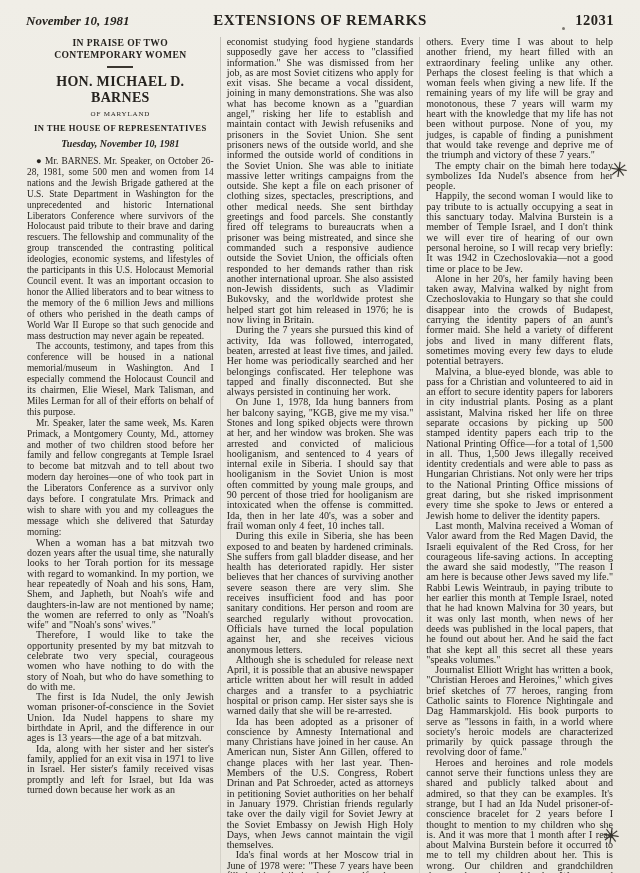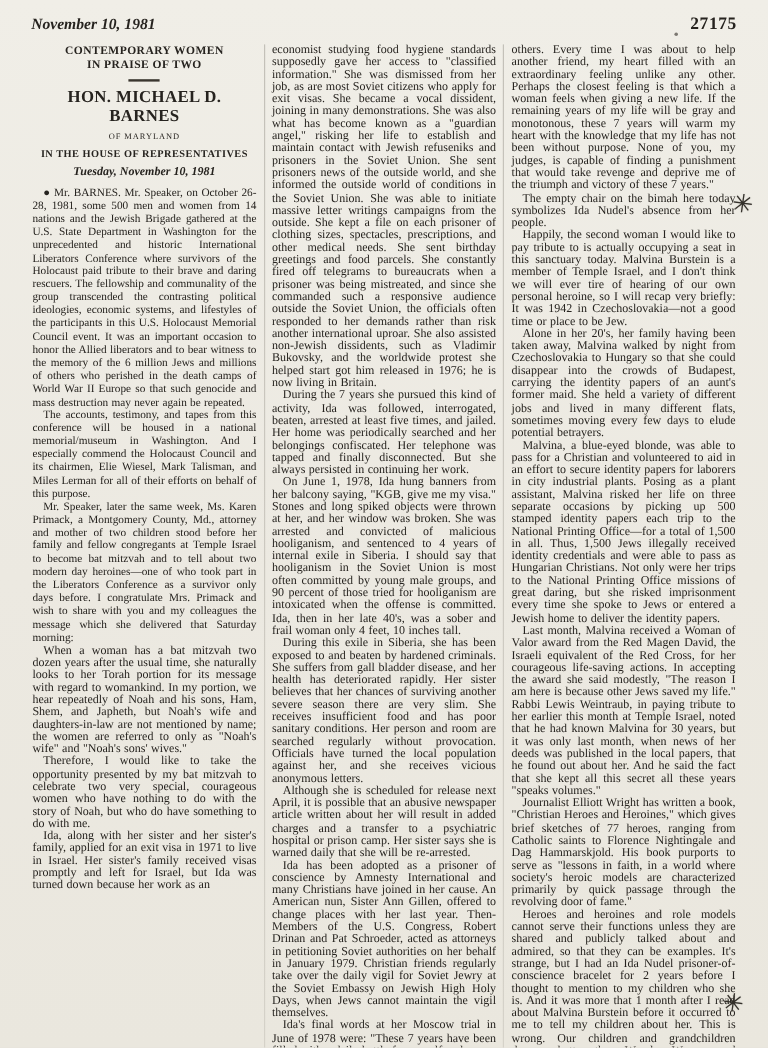--- a/index.html
+++ b/index.html
@@ -87,41 +87,43 @@
     background:#4a463f;right:75px;top:27px;opacity:.7;
   }
 </style>
 </head>
 <body>
 
 <div class="page">
 
   <div class="runhead">
     <div class="date">November 10, 1981</div>
-    <div class="pageno">27175</div>
+    <div class="title">EXTENSIONS OF REMARKS</div>
+    <div class="pageno">12031</div>
   </div>
 
   <div class="cols">
 
     <div class="col">
       <div class="arthead">
+        <div class="h1">IN PRAISE OF TWO</div>
         <div class="h1">CONTEMPORARY WOMEN</div>
-        <div class="h1">IN PRAISE OF TWO</div>
         <div class="shortrule"></div>
         <div class="author">HON. MICHAEL D. BARNES</div>
         <div class="state">OF MARYLAND</div>
         <div class="chamber">IN THE HOUSE OF REPRESENTATIVES</div>
         <div class="sitdate">Tuesday, November 10, 1981</div>
       </div>
       <div>
           <p class="para lead">● Mr. BARNES. Mr. Speaker, on October 26-28, 1981, some 500 men and women from 14 nations and the Jewish Brigade gathered at the U.S. State Department in Washington for the unprecedented and historic International Liberators Conference where survivors of the Holocaust paid tribute to their brave and daring rescuers. The fellowship and communality of the group transcended the contrasting political ideologies, economic systems, and lifestyles of the participants in this U.S. Holocaust Memorial Council event. It was an important occasion to honor the Allied liberators and to bear witness to the memory of the 6 million Jews and millions of others who perished in the death camps of World War II Europe so that such genocide and mass destruction may never again be repeated.</p>
           <p class="para lead">The accounts, testimony, and tapes from this conference will be housed in a national memorial/museum in Washington. And I especially commend the Holocaust Council and its chairmen, Elie Wiesel, Mark Talisman, and Miles Lerman for all of their efforts on behalf of this purpose.</p>
           <p class="para lead">Mr. Speaker, later the same week, Ms. Karen Primack, a Montgomery County, Md., attorney and mother of two children stood before her family and fellow congregants at Temple Israel to become bat mitzvah and to tell about two modern day heroines—one of who took part in the Liberators Conference as a survivor only days before. I congratulate Mrs. Primack and wish to share with you and my colleagues the message which she delivered that Saturday morning:</p>
           <p class="para quote">When a woman has a bat mitzvah two dozen years after the usual time, she naturally looks to her Torah portion for its message with regard to womankind. In my portion, we hear repeatedly of Noah and his sons, Ham, Shem, and Japheth, but Noah's wife and daughters-in-law are not mentioned by name; the women are referred to only as "Noah's wife" and "Noah's sons' wives."</p>
           <p class="para quote">Therefore, I would like to take the opportunity presented by my bat mitzvah to celebrate two very special, courageous women who have nothing to do with the story of Noah, but who do have something to do with me.</p>
+          <p class="para quote">The first is Ida Nudel, the only Jewish woman prisoner-of-conscience in the Soviet Union. Ida Nudel happens to share my birthdate in April, and the difference in our ages is 13 years—the age of a bat mitzvah.</p>
           <p class="para quote">Ida, along with her sister and her sister's family, applied for an exit visa in 1971 to live in Israel. Her sister's family received visas promptly and left for Israel, but Ida was turned down because her work as an</p>
         </div>
     </div>
 
     <div class="colrule"></div>
 
     <div class="col">
       <div>
           <p class="para quote cont">economist studying food hygiene standards supposedly gave her access to "classified information." She was dismissed from her job, as are most Soviet citizens who apply for exit visas. She became a vocal dissident, joining in many demonstrations. She was also what has become known as a "guardian angel," risking her life to establish and maintain contact with Jewish refuseniks and prisoners in the Soviet Union. She sent prisoners news of the outside world, and she informed the outside world of conditions in the Soviet Union. She was able to initiate massive letter writings campaigns from the outside. She kept a file on each prisoner of clothing sizes, spectacles, prescriptions, and other medical needs. She sent birthday greetings and food parcels. She constantly fired off telegrams to bureaucrats when a prisoner was being mistreated, and since she commanded such a responsive audience outside the Soviet Union, the officials often responded to her demands rather than risk another international uproar. She also assisted non-Jewish dissidents, such as Vladimir Bukovsky, and the worldwide protest she helped start got him released in 1976; he is now living in Britain.</p>
           <p class="para quote">During the 7 years she pursued this kind of activity, Ida was followed, interrogated, beaten, arrested at least five times, and jailed. Her home was periodically searched and her belongings confiscated. Her telephone was tapped and finally disconnected. But she always persisted in continuing her work.</p>

